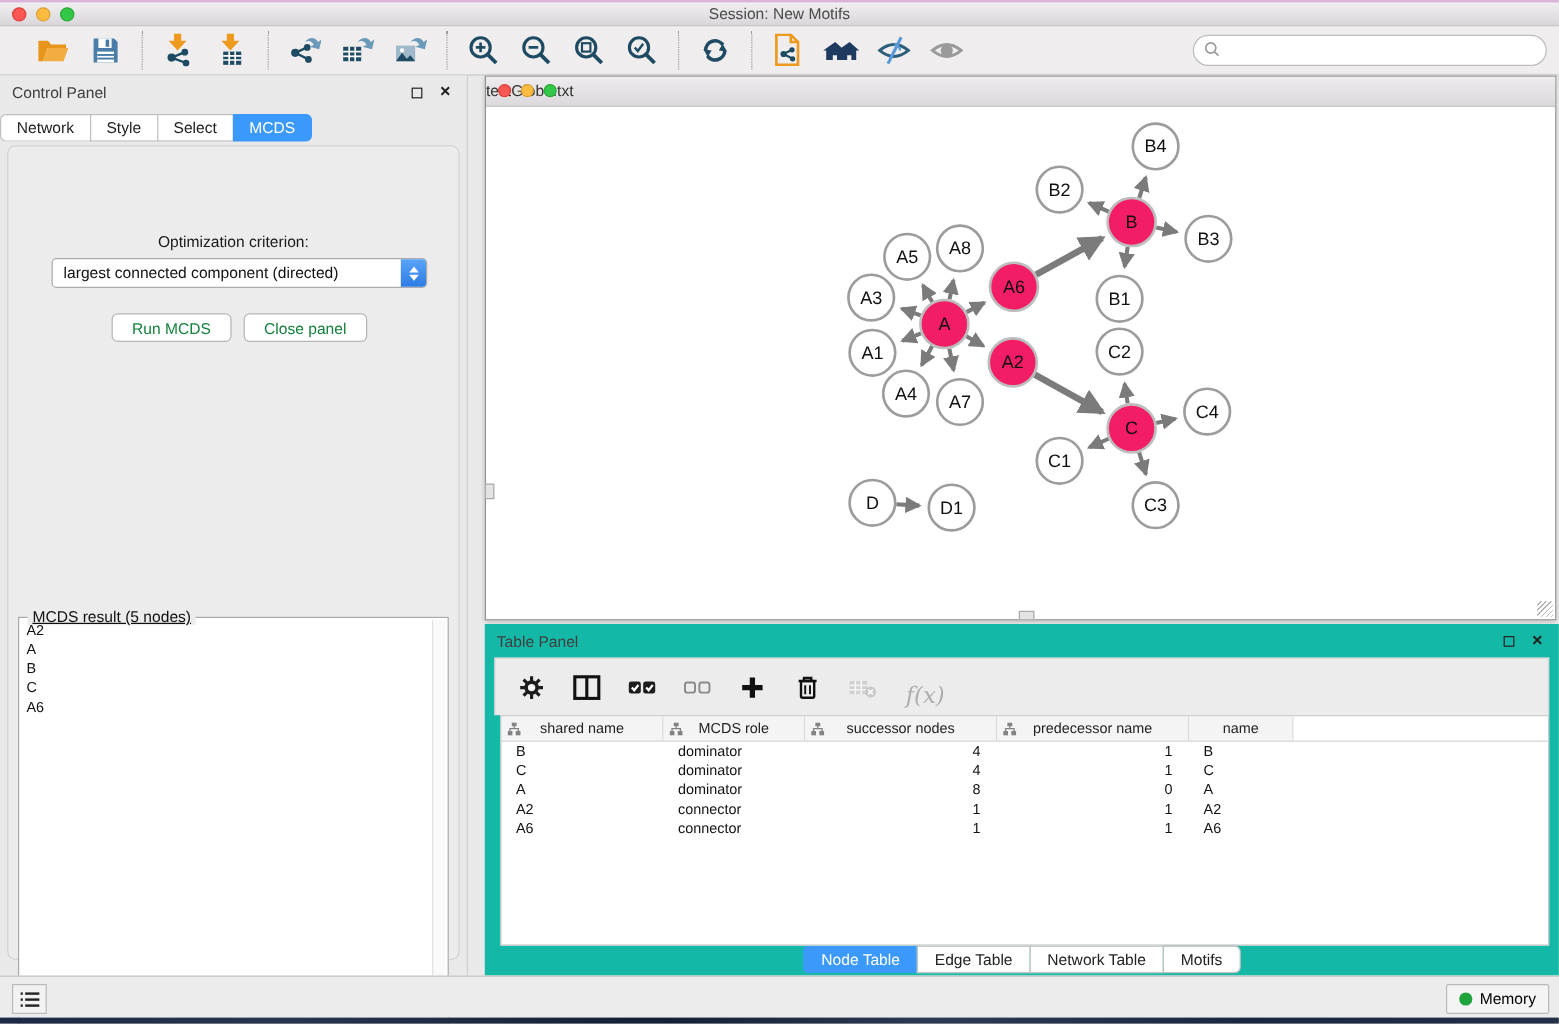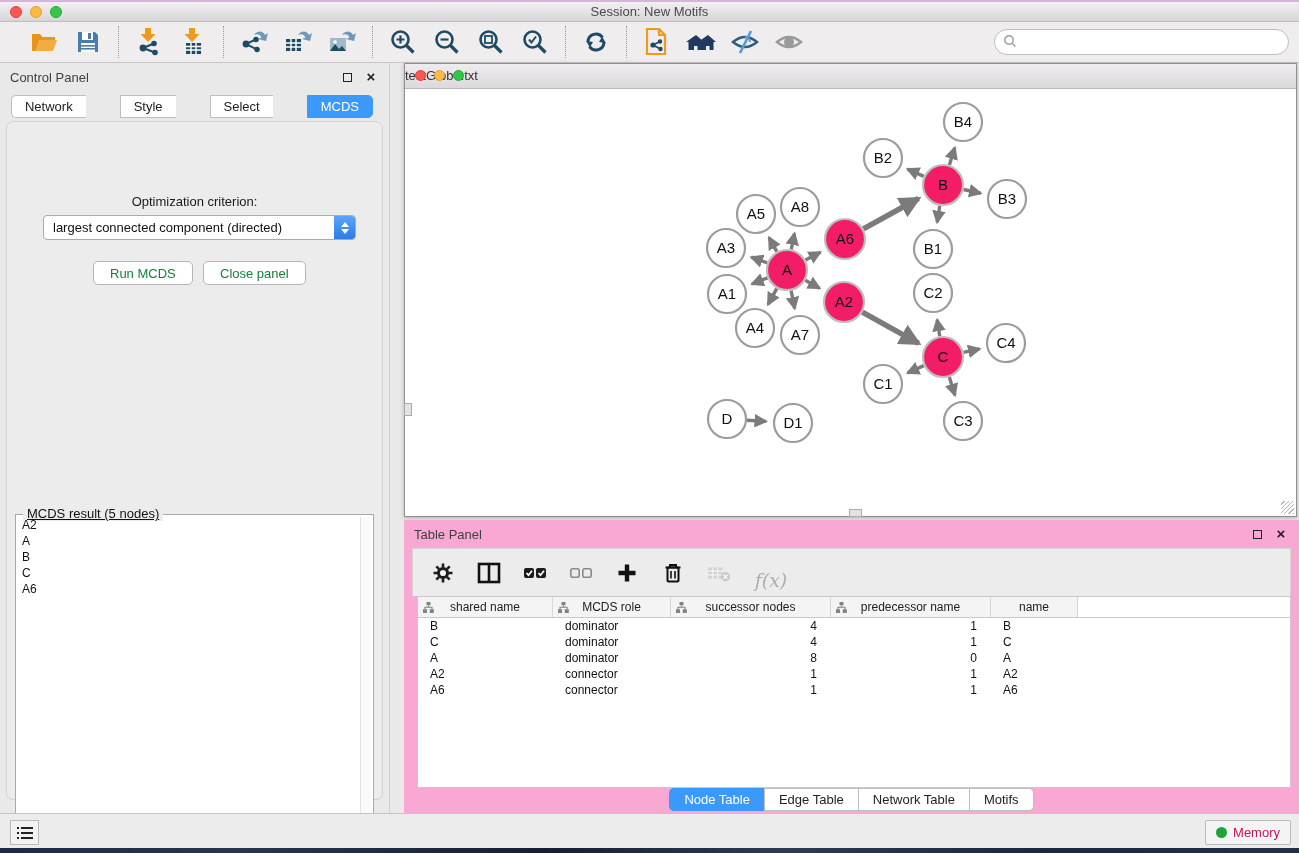--- a/index.html
+++ b/index.html
@@ -36,22 +36,22 @@
   #control-panel { position:absolute; left:0; top:63px; width:390px; height:750px;
     background:#E9E9E9; border-right:1px solid #CFCFCF; }
   .panel-head { height:28px; display:flex; align-items:center; padding:0 10px;
     color:#3f3f3f; }
   .panel-head .spacer { flex:1; }
   .mini-btn { width:16px; height:16px; display:flex; align-items:center;
     justify-content:center; margin-left:8px; color:#222; font-weight:bold; }
   .float-square { width:9px; height:9px; border:1.5px solid #222; display:inline-block; }
   .close-x { font-size:15px; line-height:14px; }
 
-  #cp-tabs { position:absolute; left:0; right:16px; top:32px; display:flex;
-    justify-content:flex-end;gap:34px; }
+  #cp-tabs { position:absolute; left:0; right:3px; top:32px; display:flex;
+    justify-content:flex-start; }
   .seg { border:1px solid #BEBEBE; background:#fff; padding:3px 13px;
     font-size:13px; color:#222; border-right:none; }
   .seg:first-child { border-radius:5px 0 0 5px; }
   .seg:last-child  { border-radius:0 5px 5px 0; border-right:1px solid #BEBEBE; }
   .seg.sel { background:#3B99FC; border-color:#3B99FC; color:#fff; }
 
   #cp-body { position:absolute; left:6px; right:6px; top:58px; bottom:13px;
     background:#ECECEC; border:1px solid #D2D2D2; border-radius:7px; }
   #opt-label { position:absolute; left:0; right:0; top:72px; text-align:center;
     color:#1b1b1b; }
@@ -95,21 +95,21 @@
   #net-canvas svg text { font-family:"Liberation Sans",sans-serif; }
   #resize-grip { position:absolute; right:1px; bottom:1px; width:13px; height:13px;
     background:repeating-linear-gradient(135deg, transparent 0 2px, #b5b5b5 2px 3px); }
   .scroll-nub-left { position:absolute; left:-1px; top:339px; width:8px; height:13px;
     background:#E3E3E3; border:1px solid #ABABAB; }
   .scroll-nub-bottom { position:absolute; left:444px; bottom:-1px; width:13px; height:8px;
     background:#E3E3E3; border:1px solid #ABABAB; }
 
   
   #table-panel { position:absolute; left:404px; top:520px; width:895px; height:293px;
-    background:#f9a8d4; }
+    background:#14b8a6; }
   #tp-toolbar { position:absolute; left:8px; right:8px; top:28px; height:48px;
     border:1px solid #D5D5D5; border-bottom:none; background:#ECECEC;
     display:flex; align-items:center; gap:22px; padding-left:18px; }
   .tp-icon { display:flex; align-items:center; justify-content:center; width:24px;
     height:24px; }
   .fx-label { font-family:"DejaVu Serif", serif; font-style:italic; font-size:19px;
     color:#ADADAD; }
   #data-table { position:absolute; left:13px; right:8px; top:76px; height:192px;
     background:#fff; border:1px solid #C9C9C9; overflow:hidden; }
   .thead { display:flex; height:21px; border-bottom:1px solid #C9C9C9;
@@ -127,21 +127,21 @@
 
   
   #statusbar { position:absolute; left:0; top:813px; width:1299px; height:35px;
     background:#ECECEC; border-top:1px solid #C4C4C4; }
   #list-btn { position:absolute; left:10px; top:6px; width:29px; height:25px;
     background:#F2F2F2; border:1px solid #B9B9B9; display:flex; align-items:center;
     justify-content:center; }
   #memory-btn { position:absolute; right:8px; top:6px; height:25px;
     background:#F4F4F4; border:1px solid #B9B9B9; border-radius:2px;
     display:flex; align-items:center; gap:6px; padding:0 10px; font-size:13px;
-    color:#be185d; }
+    color:#000000; }
   #memory-dot { width:11px; height:11px; border-radius:50%; background:#1FA33C; }
   #desktop-strip { position:absolute; left:0; top:848px; width:1299px; height:5px;
     background:linear-gradient(90deg,#1b2a44,#27354e 18%,#151f33 42%,#2c3a52 60%,#1a2740 80%,#232f47); }
 </style>
 </head>
 <body>
 
 <div id="titlebar">
   <div class="lights">
     <div class="light red"></div>

